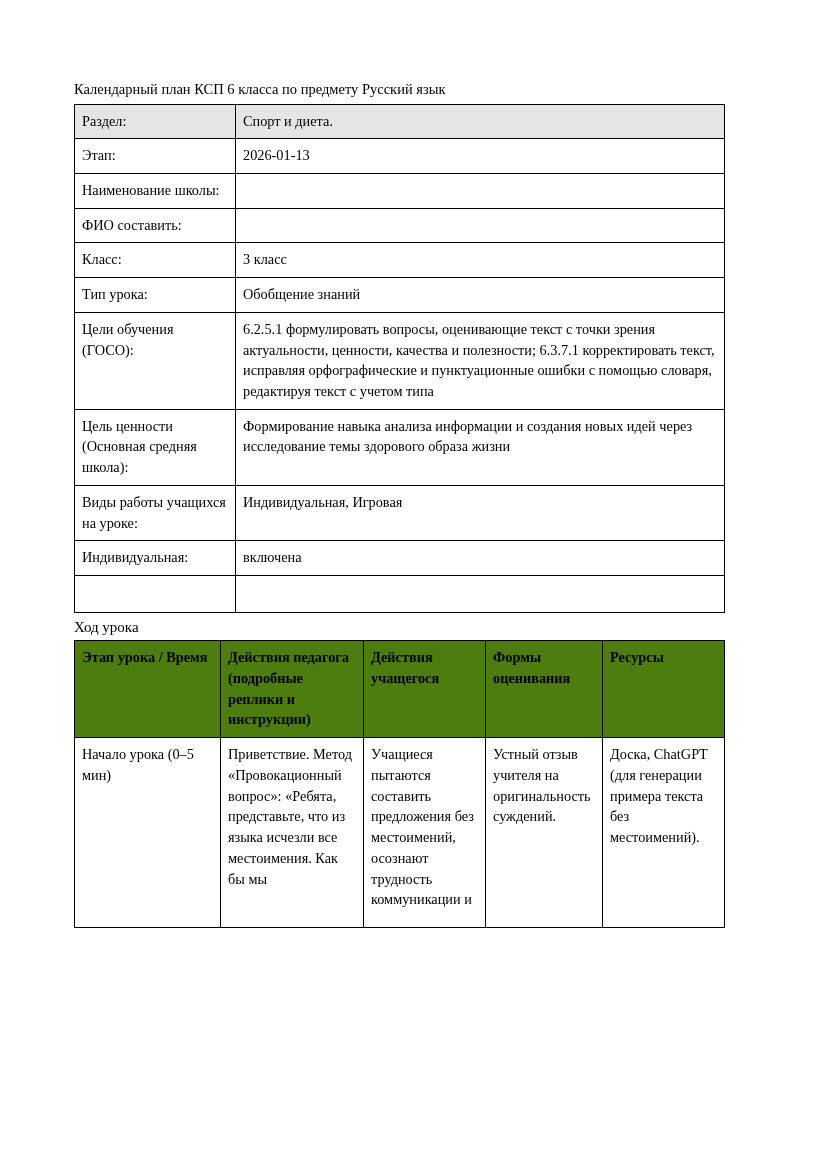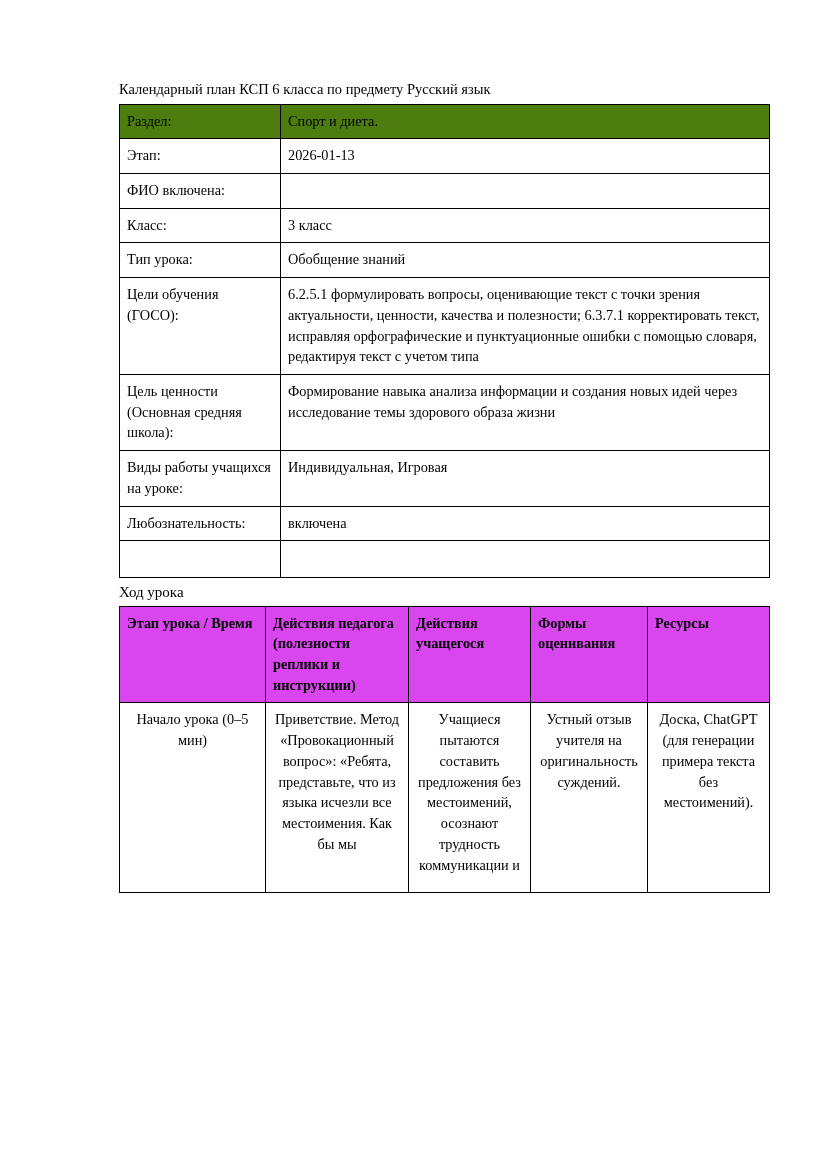--- a/index.html
+++ b/index.html
@@ -12,21 +12,21 @@
     height: 1170px;
     overflow: hidden;
     font-family: "Liberation Serif", "DejaVu Serif", serif;
     color: #000000;
   }
   .page {
     position: relative;
     width: 827px;
     height: 1170px;
     box-sizing: border-box;
-    padding: 80px 59px 0 119px;
+    padding: 80px 59px 0 74px;
   }
   .doc-title {
     font-size: 14.5px;
     line-height: 1.35;
     margin: 0 0 4px 0;
     white-space: nowrap;
   }
   table {
     border-collapse: collapse;
     width: 650px;
@@ -39,45 +39,44 @@
     font-size: 14.3px;
     line-height: 1.45;
     text-align: left;
     font-weight: normal;
     word-wrap: break-word;
     overflow-wrap: break-word;
   }
   
   #info-table col.c-label { width: 161px; }
   #info-table col.c-value { width: 489px; }
-  #info-table tr.shaded td { background: #4d7c0f; }
+  #info-table tr.shaded td { background: #e5e5e5; }
   #info-table td.label { }
   #info-table td.value { }
   .row-empty td { height: 23px; }
 
   
   .section-label {
     font-size: 15px;
     line-height: 1.35;
     margin: 4px 0 3px 0;
   }
 
   
   #flow-table col.c1 { width: 146px; }
   #flow-table col.c2 { width: 143px; }
   #flow-table col.c3 { width: 122px; }
   #flow-table col.c4 { width: 117px; }
   #flow-table col.c5 { width: 122px; }
   #flow-table thead td {
     font-weight: bold;
-    background: #d946ef;
+    background: #4d7c0f;
   }
   #flow-table tbody td {
     height: 176px;
-    text-align: center;
   }
   .clip { overflow: hidden; }
 </style>
 </head>
 <body>
 
 <div class="page">
 
   <div class="doc-title">Календарный план КСП 6 класса по предмету Русский язык</div>
 
@@ -89,21 +88,25 @@
     <tbody>
         <tr class="shaded">
           <td class="label">Раздел:</td>
           <td class="value">Спорт и диета.</td>
         </tr>
         <tr>
           <td class="label">Этап:</td>
           <td class="value">2026-01-13</td>
         </tr>
         <tr>
-          <td class="label">ФИО включена:</td>
+          <td class="label">Наименование школы:</td>
+          <td class="value"></td>
+        </tr>
+        <tr>
+          <td class="label">ФИО составить:</td>
           <td class="value"></td>
         </tr>
         <tr>
           <td class="label">Класс:</td>
           <td class="value">3 класс</td>
         </tr>
         <tr>
           <td class="label">Тип урока:</td>
           <td class="value">Обобщение знаний</td>
         </tr>
@@ -113,21 +116,21 @@
         </tr>
         <tr>
           <td class="label">Цель ценности (Основная средняя школа):</td>
           <td class="value">Формирование навыка анализа информации и создания новых идей через исследование темы здорового образа жизни</td>
         </tr>
         <tr>
           <td class="label">Виды работы учащихся на уроке:</td>
           <td class="value">Индивидуальная, Игровая</td>
         </tr>
         <tr>
-          <td class="label">Любознательность:</td>
+          <td class="label">Индивидуальная:</td>
           <td class="value">включена</td>
         </tr>
         <tr class="row-empty">
           <td class="label"></td>
           <td class="value"></td>
         </tr>
       </tbody>
   </table>
 
   <div class="section-label">Ход урока</div>
@@ -136,21 +139,21 @@
     <colgroup>
       <col class="c1">
         <col class="c2">
         <col class="c3">
         <col class="c4">
         <col class="c5">
     </colgroup>
     <thead>
       <tr>
           <td>Этап урока / Время</td>
-          <td>Действия педагога (полезности реплики и инструкции)</td>
+          <td>Действия педагога (подробные реплики и инструкции)</td>
           <td>Действия учащегося</td>
           <td>Формы оценивания</td>
           <td>Ресурсы</td>
         </tr>
     </thead>
     <tbody>
         <tr>
           <td class="clip">Начало урока (0–5 мин)</td>
           <td class="clip">Приветствие. Метод «Провокационный вопрос»: «Ребята, представьте, что из языка исчезли все местоимения. Как бы мы</td>
           <td class="clip">Учащиеся пытаются составить предложения без местоимений, осознают трудность коммуникации и</td>

